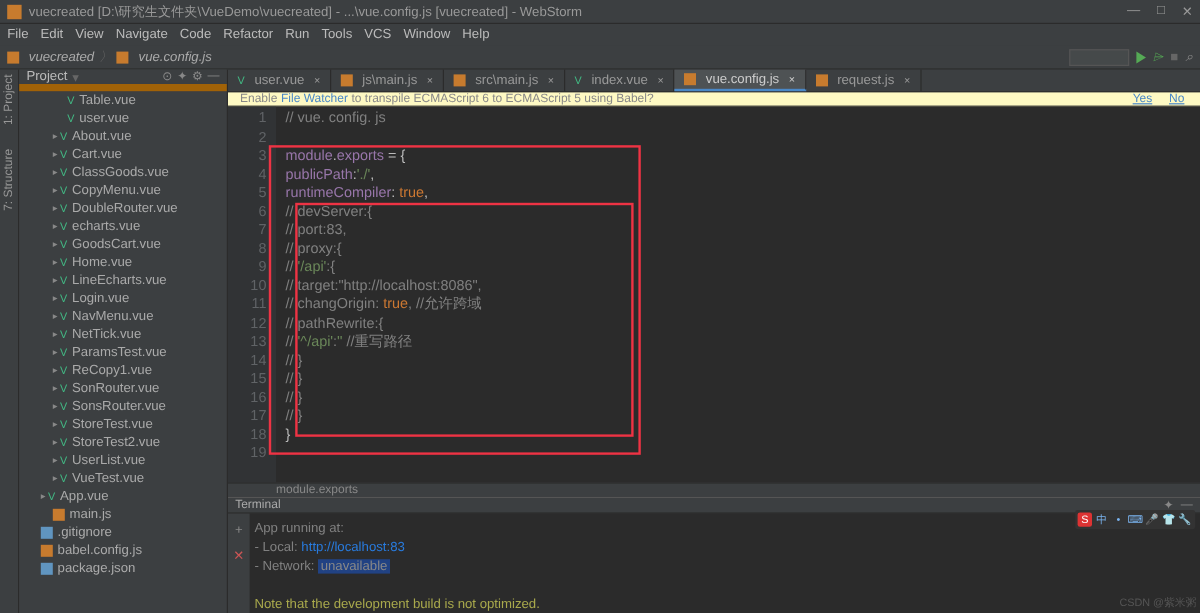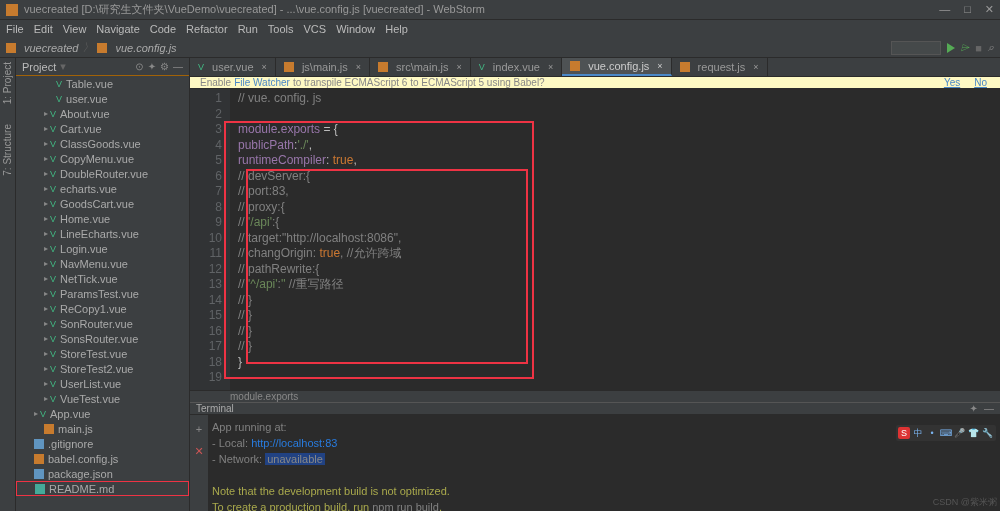--- a/index.html
+++ b/index.html
@@ -14,21 +14,21 @@
 .breadcrumb-row { height: 20px; background: #3c3f41; display: flex; align-items: center; padding: 0 6px; border-bottom: 1px solid #2b2b2b; font-style: italic; }
 .bc-item { color: #aaa; font-size: 11px; display: flex; align-items: center; gap: 4px; }
 .bc-sep { margin: 0 4px; color: #666; }
 .toolbar-right { margin-left: auto; display: flex; gap: 6px; align-items: center; }
 .run-select { width: 50px; height: 14px; background: #45494a; border: 1px solid #555; }
 .tri-green { border-left: 8px solid #5a5; border-top: 5px solid transparent; border-bottom: 5px solid transparent; }
 .main-area { display: flex; height: calc(511px - 20px - 18px - 20px); }
 .left-gutter { width: 16px; background: #3c3f41; border-right: 1px solid #2b2b2b; display: flex; flex-direction: column; align-items: center; padding-top: 4px; gap: 20px; }
 .gutter-tab { writing-mode: vertical-rl; transform: rotate(180deg); font-size: 10px; color: #999; cursor: pointer; }
 .project-panel { width: 174px; background: #3c3f41; border-right: 1px solid #2b2b2b; display: flex; flex-direction: column; }
-.project-header { height: 18px; display: flex; align-items: center; padding: 0 6px; background: #3c3f41; border-bottom: 1px solid #a16207; }
+.project-header { height: 18px; display: flex; align-items: center; padding: 0 6px; background: #3c3f41; border-bottom: 6px solid #a16207; }
 .project-header-icons { margin-left: auto; display: flex; gap: 4px; color: #888; font-size: 10px; }
 .tree { flex: 1; overflow: hidden; font-size: 11px; }
 .tree-item { display: flex; align-items: center; padding: 1px 0 1px 40px; color: #aaa; white-space: nowrap; cursor: pointer; height: 15px; }
 .tree-item.lvl1 { padding-left: 18px; }
 .tree-item.lvl2 { padding-left: 28px; }
 .tree-item.red-box { border: 1px solid #e34; }
 .vue-icon { color: #42b883; margin-right: 4px; font-size: 9px; }
 .js-icon { width: 10px; height: 10px; background: #c77b2e; margin-right: 4px; display: inline-block; }
 .pkg-icon { width: 10px; height: 10px; background: #6095c0; margin-right: 4px; display: inline-block; }
 .md-icon { width: 10px; height: 10px; background: #4a9; margin-right: 4px; display: inline-block; }
@@ -37,21 +37,21 @@
 .tab-row { height: 20px; background: #3c3f41; display: flex; align-items: flex-end; border-bottom: 1px solid #2b2b2b; }
 .etab { height: 18px; padding: 0 8px; display: flex; align-items: center; gap: 4px; font-size: 11px; color: #999; cursor: pointer; border-right: 1px solid #2b2b2b; }
 .etab.active { background: #4e5254; color: #ccc; border-bottom: 2px solid #4a88c7; }
 .etab .close { font-size: 9px; margin-left: 4px; }
 .notice-bar { height: 18px; background: #fef9c3; display: flex; align-items: center; padding: 0 10px; font-size: 10px; color: #888; border-bottom: 1px solid #2b2b2b; }
 .notice-bar a { color: #4a88c7; margin: 0 3px; text-decoration: none; }
 .notice-right { margin-left: auto; display: flex; gap: 8px; }
 .notice-right a { color: #4a88c7; text-decoration: underline; }
 .code-area { flex: 1; display: flex; position: relative; font-family: "Consolas", monospace; font-size: 12px; }
 .gutter { width: 40px; background: #313335; text-align: right; padding: 2px 8px 0 0; color: #606366; line-height: 15.5px; }
-.code { flex: 1; padding: 2px 0 4px 8px; line-height: 15.5px; position: relative; }
+.code { flex: 1; padding: 2px 0 16px 8px; line-height: 15.5px; position: relative; }
 .red-outer { position: absolute; border: 2px solid #e34; pointer-events: none; }
 .kw-o { color: #cc7832; }
 .kw-p { color: #9876aa; }
 .kw-c { color: #808080; }
 .kw-s { color: #6a8759; }
 .breadcrumb-bottom { height: 16px; background: #3c3f41; padding-left: 40px; font-size: 10px; color: #888; border-top: 1px solid #2b2b2b; }
 .terminal-header { height: 16px; background: #3c3f41; display: flex; align-items: center; padding: 0 6px; font-size: 10px; color: #aaa; border-top: 1px solid #555; border-bottom: 1px solid #2b2b2b; }
 .terminal-header-icons { margin-left: auto; display: flex; gap: 6px; color: #888; }
 .terminal { background: #2b2b2b; font-family: "Consolas", monospace; font-size: 11px; padding: 4px 0 4px 22px; line-height: 16px; height: 100px; position: relative; }
 .term-gutter { position: absolute; left: 0; top: 0; width: 18px; height: 100%; background: #3c3f41; display: flex; flex-direction: column; align-items: center; padding-top: 6px; gap: 6px; }
@@ -253,24 +253,20 @@
           <span>.gitignore</span>
         </div>
         <div class="tree-item lvl1">
           <span class="js-icon"></span>
           <span>babel.config.js</span>
         </div>
         <div class="tree-item lvl1">
           <span class="pkg-icon"></span>
           <span>package.json</span>
         </div>
-        <div class="tree-item lvl1 red-box">
-          <span class="md-icon"></span>
-          <span>README.md</span>
-        </div>
       </div>
   </div>
 
   <div class="editor-area">
     <div class="tab-row" id="tabs">
         <div class="etab">
           <span class="vue-icon">V</span>
           <span>user.vue</span>
           <span class="close">×</span>
         </div>

